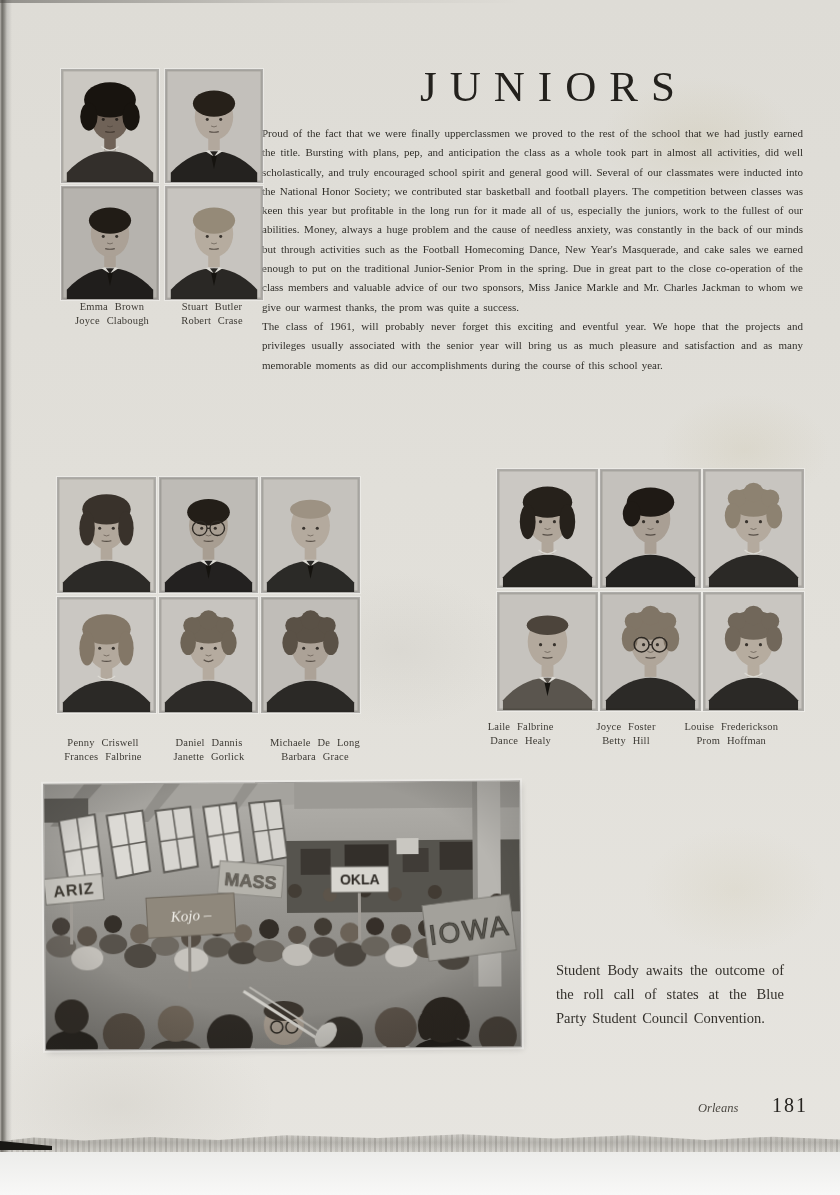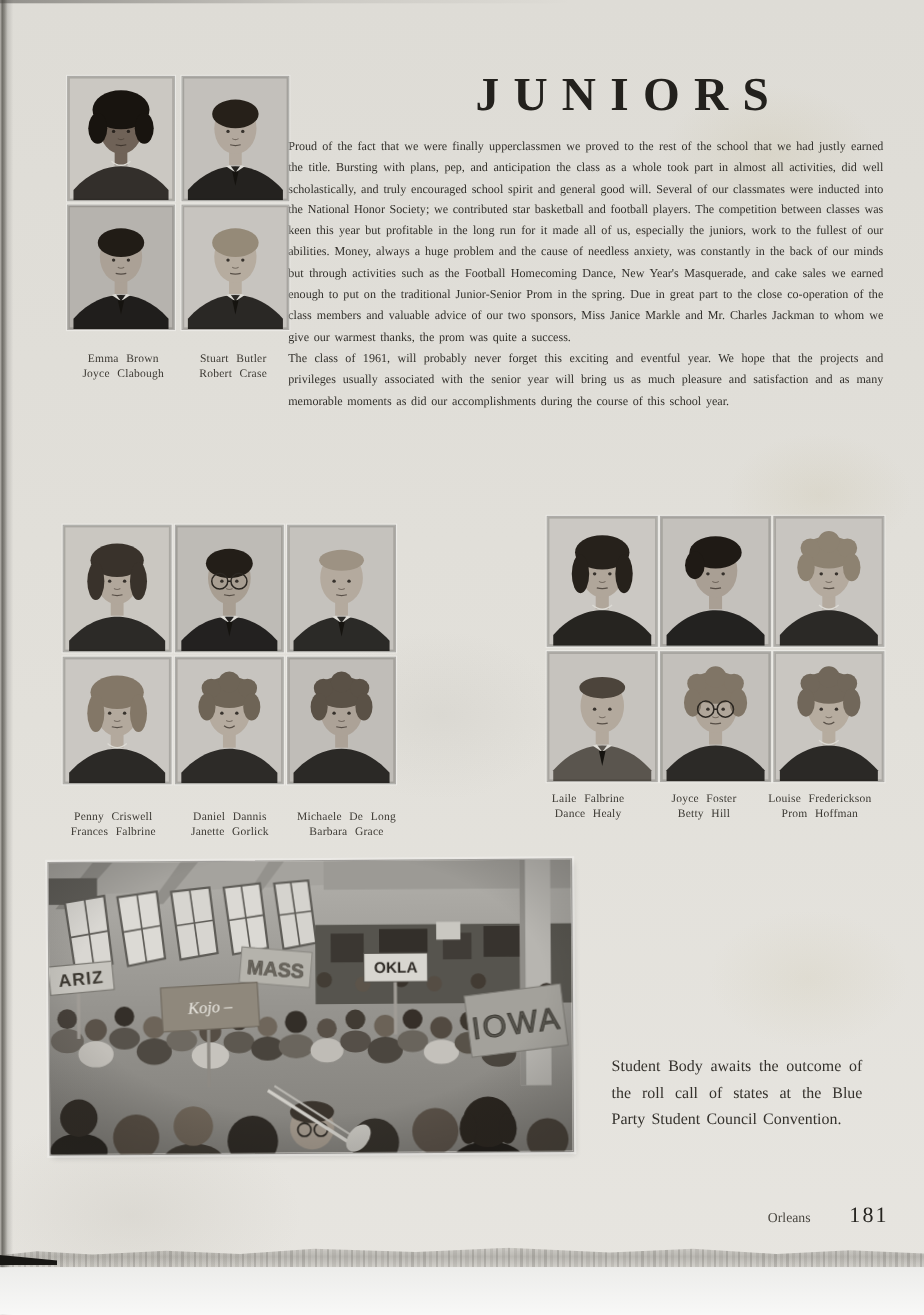--- a/index.html
+++ b/index.html
@@ -12,45 +12,45 @@
       radial-gradient(160px 110px at 400px 650px, rgba(172,170,162,.14), transparent 70%),
       radial-gradient(130px 90px at 735px 890px, rgba(195,186,152,.16), transparent 70%),
       radial-gradient(220px 130px at 120px 1105px, rgba(182,178,167,.22), transparent 70%),
       linear-gradient(180deg,#dedcd6 0%, #e2e0da 55%, #e7e5e0 100%);
   }
   .binding{position:absolute;left:0;top:0;width:12px;height:1195px;
     background:linear-gradient(90deg,#b9b6b1 0px,#6e6c66 2px,#8a8882 4px,#c4c2bd 7px,rgba(0,0,0,0) 12px);}
   .top-edge{position:absolute;top:0;left:0;width:62%;height:3px;
     background:linear-gradient(90deg,rgba(70,68,64,.5),rgba(70,68,64,.12) 55%,transparent);}
   .title{position:absolute;left:420px;top:62px;width:292px;margin:0;
-    font-size:43px;font-weight:bold;letter-spacing:13px;text-align:right;color:#23211d;}
+    font-size:43px;font-weight:normal;letter-spacing:13px;text-align:left;color:#23211d;}
   .body-text{position:absolute;left:262px;top:124px;width:541px;
     font-size:11px;line-height:19.3px;text-align:justify;color:#32302b;word-spacing:1.5px;}
   .body-text p{margin:0;}
   .pgroup{position:absolute;display:grid;}
   .g-tl{left:62px;top:70px;grid-template-columns:repeat(2,96px);grid-auto-rows:112px;gap:5px 8px;}
   .g-ml{left:58px;top:478px;grid-template-columns:repeat(3,97px);grid-auto-rows:114px;gap:6px 5px;}
   .g-r {left:498px;top:470px;grid-template-columns:repeat(3,99px);grid-auto-rows:117px;gap:6px 4px;}
   .photo{position:relative;outline:1px solid rgba(60,58,54,.35);box-shadow:0 0 0 2px rgba(255,255,255,.35);}
   .photo svg{display:block;width:100%;height:100%;}
   .caps{position:absolute;display:flex;}
   .caps .cap{flex:1;text-align:center;font-size:10.5px;line-height:14px;color:#3d3a34;
     word-spacing:4px;letter-spacing:.2px;}
-  .caps-tl{left:62px;top:320px;width:200px;}
+  .caps-tl{left:62px;top:300px;width:200px;}
   .caps-ml{left:50px;top:726px;width:318px;margin-top:10px;}
-  .caps-r {left:482px;top:720px;width:316px;align-items:flex-end;}
+  .caps-r {left:468px;top:720px;width:316px;align-items:flex-end;}
   .crowd{position:absolute;left:45px;top:783px;width:475px;height:265px;transform:rotate(-.4deg);
     outline:1px solid rgba(50,48,44,.4);
     box-shadow:0 0 0 3px rgba(255,255,255,.3), 2px 3px 6px rgba(0,0,0,.15);}
   .crowd svg{display:block;width:100%;height:100%;filter:blur(.3px);}
   .crowd-caption{position:absolute;left:540px;top:958px;width:228px;
     font-size:14.5px;line-height:24px;text-align:justify;color:#34312c;word-spacing:2px;margin-left:16px;}
   .footer{position:absolute;left:698px;top:1094px;width:110px;
     display:flex;justify-content:space-between;align-items:baseline;}
-  .book{font-size:12.5px;color:#4a4741;}
+  .book{font-style:italic;font-size:12.5px;color:#4a4741;}
   .pnum{font-size:20px;letter-spacing:2px;color:#262420;}
   .bottom-band{position:absolute;left:0;top:1128px;width:840px;height:24px;opacity:.8;
     background:
       repeating-linear-gradient(90deg, rgba(95,92,86,.35) 0 2px, rgba(170,167,160,.15) 2px 5px, rgba(120,117,110,.28) 5px 8px, rgba(150,148,142,.12) 8px 11px),
       linear-gradient(180deg, rgba(120,118,112,0), rgba(110,108,102,.45) 60%, rgba(140,138,132,.2));
     clip-path:polygon(0 55%,4% 40%,10% 52%,18% 38%,26% 50%,34% 30%,45% 42%,55% 26%,66% 44%,75% 30%,84% 50%,92% 36%,100% 48%,100% 100%,0 100%);}
   .bottom-wedge{position:absolute;left:0;top:1141px;width:52px;height:9px;background:#181714;
     clip-path:polygon(0 0,100% 55%,100% 100%,0 100%);}
   .bottom-white{position:absolute;left:0;top:1152px;width:840px;height:43px;
     background:linear-gradient(180deg,#ececea,#f8f8f7);}

